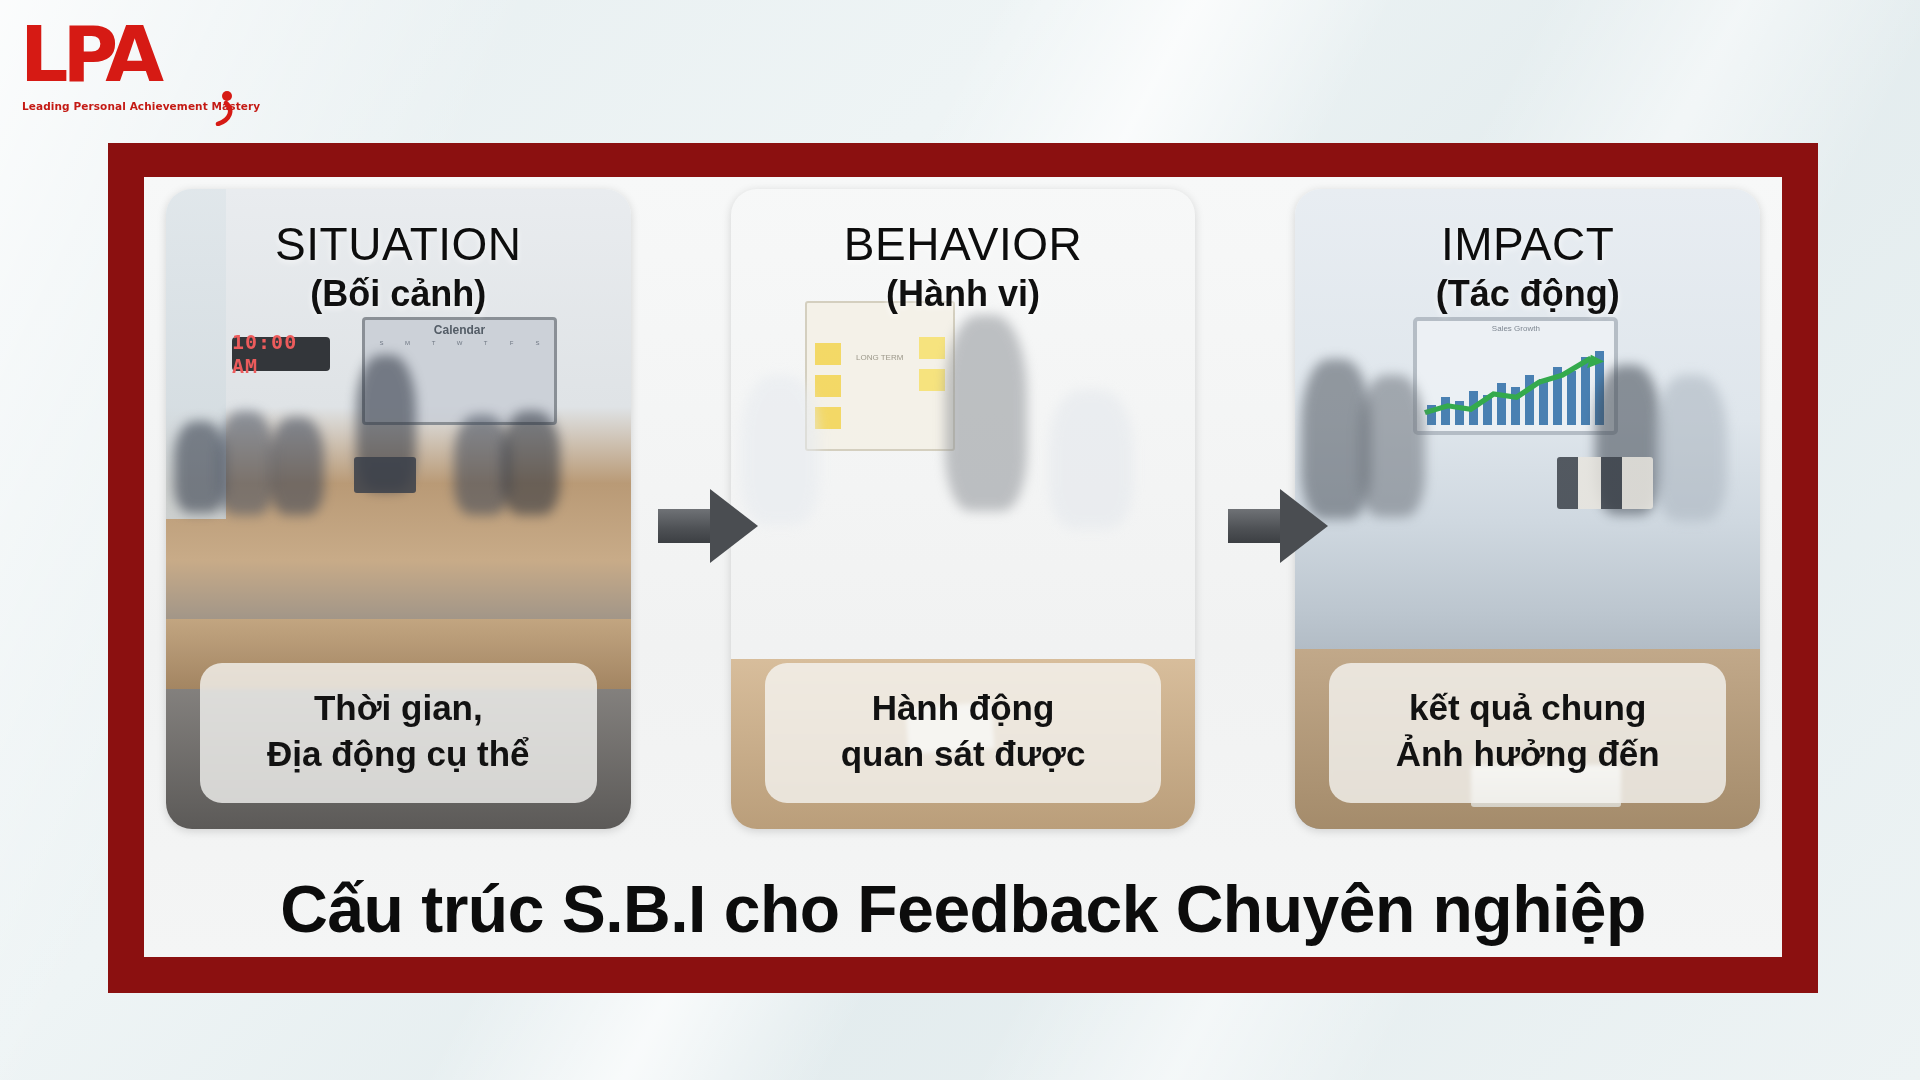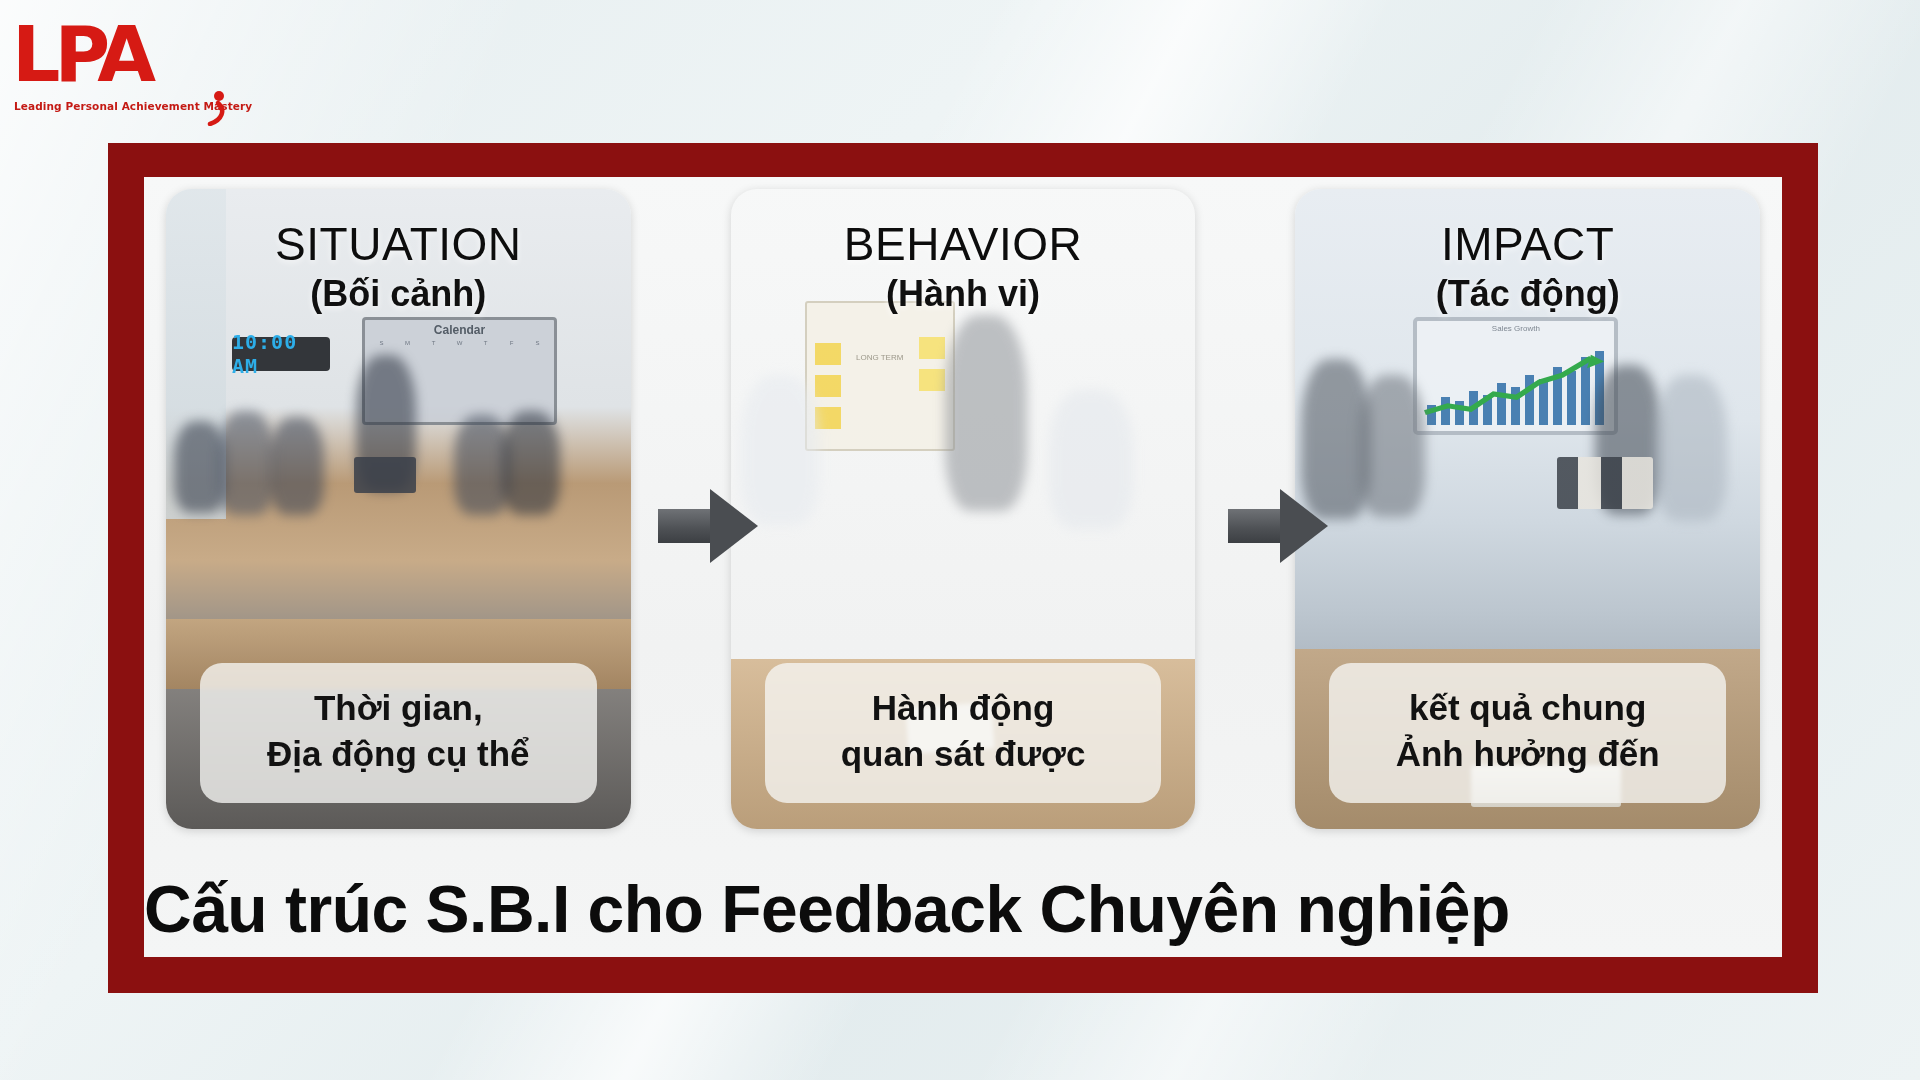--- a/index.html
+++ b/index.html
@@ -8,21 +8,21 @@
     font-family:"Liberation Sans", sans-serif;
     background:
       linear-gradient(115deg, rgba(255,255,255,.85) 0%, rgba(255,255,255,0) 22%),
       linear-gradient(118deg, rgba(255,255,255,0) 40%, rgba(255,255,255,.75) 48%, rgba(255,255,255,0) 56%),
       linear-gradient(118deg, rgba(255,255,255,0) 62%, rgba(255,255,255,.55) 70%, rgba(255,255,255,0) 78%),
       linear-gradient(135deg,#e6eef0 0%, #eef4f5 35%, #e3ecee 60%, #edf3f4 100%);
     position:relative;
   }
 
   
-  #logo{ position:absolute; left:6px; top:14px; width:230px; height:110px; }
+  #logo{ position:absolute; left:14px; top:14px; width:230px; height:110px; }
   #logo .mark{
     position:absolute; left:6px; top:2px; width:180px; height:78px;
     color:#d61a14; font-weight:900; font-size:76px; line-height:78px;
     letter-spacing:-6px; font-family:"DejaVu Sans", sans-serif;
   }
   #logo .tag{
     position:absolute; left:8px; top:86px; width:215px;
     color:#c41a14; font-size:10.5px; font-weight:900; letter-spacing:.1px;
     white-space:nowrap; font-family:"DejaVu Sans", sans-serif;
   }
@@ -107,30 +107,30 @@
     background:linear-gradient(180deg,#6f7276 0%, #4d5054 60%, #3c3f43 100%);
   }
   .arrow .head{
     position:absolute; left:52px; top:0; width:0; height:0;
     border-top:37px solid transparent; border-bottom:37px solid transparent;
     border-left:48px solid #4a4d51;
   }
 
   
   #slide-caption{
-    position:absolute; left:0; right:0; bottom:10px; text-align:left;
+    position:absolute; left:0; right:0; bottom:10px; text-align:center;
     font-size:66px; font-weight:800; color:#0c0c0c; letter-spacing:-.5px;
     white-space:nowrap; z-index:5;
     font-family:"Liberation Sans", sans-serif;
   }
 
   
   .prop{ position:absolute; opacity:.85; }
   .screen{ background:#c9ced6; border:3px solid #7b8188; border-radius:4px;text-align:center; }
-  .clock{ background:#15181c; color:#0ea5e9; font-size:20px; font-weight:700;
+  .clock{ background:#15181c; color:#ef4444; font-size:20px; font-weight:700;
           display:flex; align-items:center; justify-content:center; border-radius:4px;
           font-family:"DejaVu Sans Mono", monospace; letter-spacing:1px;}
   .board{ background:#f4f1e6; border:2px solid #cfc9b6; border-radius:3px; }
   .sticky{ position:absolute; width:26px; height:22px; background:#f3d44e; }
   .chartbox{ background:#eef2f6; border:4px solid #aeb6bf; border-radius:5px; overflow:hidden; }
   .bar{ position:absolute; bottom:6px; background:#2f6fa8; width:9px; }
   .trend{ position:absolute; left:6px; bottom:10px; width:92%; height:62%; }
 </style>
 </head>
 <body>

